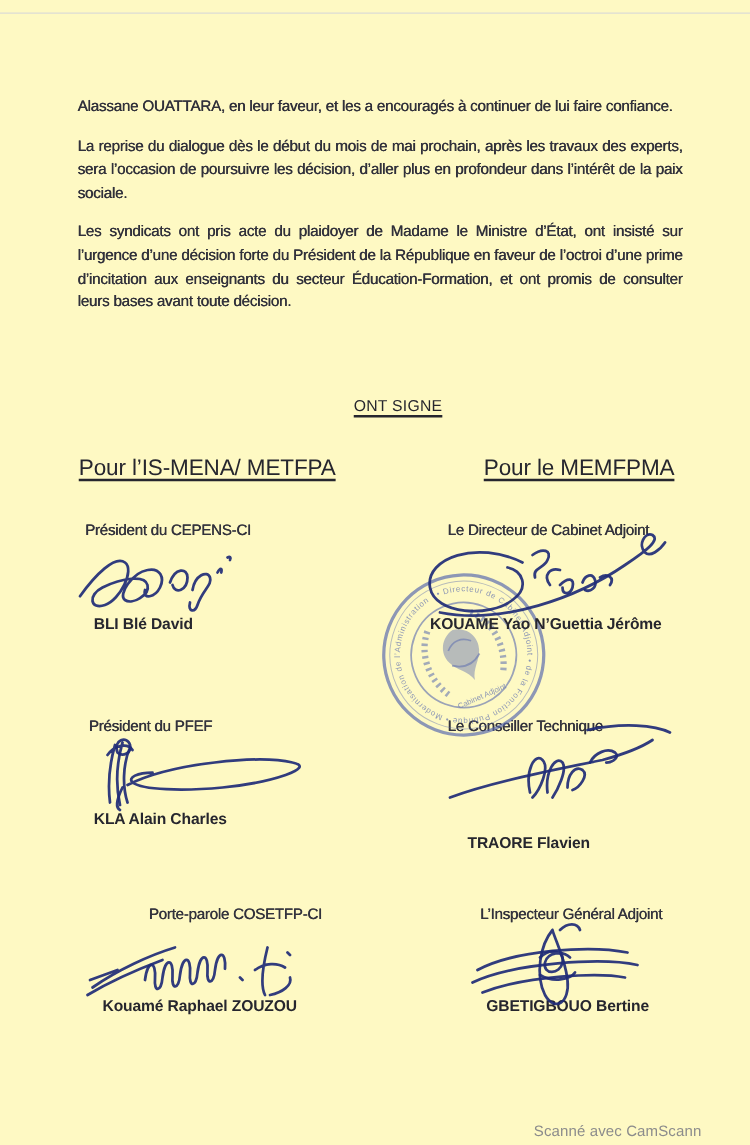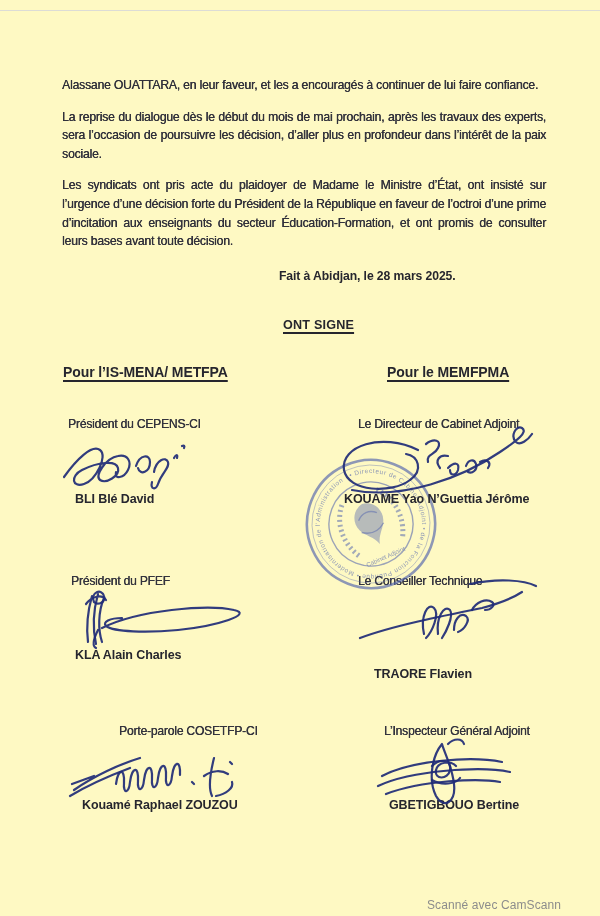--- a/index.html
+++ b/index.html
@@ -14,26 +14,26 @@
     font-size:12.2px;line-height:18.6px;letter-spacing:-0.2px;
     text-align:justify;color:#31313b;text-shadow:0.3px 0 0 currentColor;
   }
   .body-text p{margin:0 0 13px 0;}
   .dateline{
     position:absolute;top:269px;left:279px;
     font-size:12.2px;font-weight:bold;color:#26262e;letter-spacing:-0.1px;
   }
   .signed-heading{
     position:absolute;top:318px;left:283px;
-    font-size:12.6px;font-weight:bold;color:#26262e;
+    font-size:12.6px;font-weight:normal;color:#26262e;
     text-decoration:underline;text-underline-offset:3px;text-decoration-thickness:1.5px;
     letter-spacing:0.2px;
   }
   .col-heading{
-    position:absolute;font-size:14px;font-weight:bold;color:#26262e;
+    position:absolute;font-size:18px;font-weight:normal;color:#26262e;
     text-decoration:underline;text-underline-offset:3px;text-decoration-thickness:1.5px;
     letter-spacing:-0.1px;
   }
   .sig-title{
     position:absolute;font-size:12.1px;color:#33333d;letter-spacing:-0.2px;
     text-shadow:0.3px 0 0 currentColor;white-space:nowrap;
   }
   .sig-name{
     position:absolute;font-size:12.5px;font-weight:bold;color:#26262e;
     letter-spacing:-0.1px;white-space:nowrap;z-index:3;
@@ -52,21 +52,20 @@
 <div class="page">
 
   <div class="scan-topline"></div>
 
   <div class="body-text">
     <p>Alassane OUATTARA, en leur faveur, et les a encouragés à continuer de lui faire confiance.</p>
     <p>La reprise du dialogue dès le début du mois de mai prochain, après les travaux des experts, sera l’occasion de poursuivre les décision, d’aller plus en profondeur dans l’intérêt de la paix sociale.</p>
     <p>Les syndicats ont pris acte du plaidoyer de Madame le Ministre d’État, ont insisté sur l’urgence d’une décision forte du Président de la République en faveur de l’octroi d’une prime d’incitation aux enseignants du secteur Éducation-Formation, et ont promis de consulter leurs bases avant toute décision.</p>
   </div>
 
-  <div class="dateline">Fait à Abidjan, le 28 mars 2025.</div>
 
   <div class="signed-heading">ONT SIGNE</div>
 
   <div class="col-heading" style="left:63px;top:364px;">Pour l’IS-MENA/ METFPA</div>
   <div class="col-heading" style="left:387px;top:364px;">Pour le MEMFPMA</div>
 
   <div class="sig-title" style="left:68px;top:417px;">Président du CEPENS-CI</div>
   <svg class="sig-svg" style="left:58px;top:432px;" width="160" height="64" viewBox="0 0 160 64">
     <path d="M6 45 C18 28 34 12 42 18 C50 24 38 48 26 52 C14 56 12 44 24 38 C40 30 58 28 60 36 C62 44 48 52 42 48 C36 44 48 26 60 24 C70 22 74 30 70 38 C66 46 56 48 58 40"></path>
     <path d="M78 34 C82 22 92 22 92 30 C92 40 82 44 80 36 M96 40 C98 28 108 24 110 30 C112 36 104 40 100 52 C98 58 92 58 94 50 M116 26 C118 22 120 22 119 26"></path>

